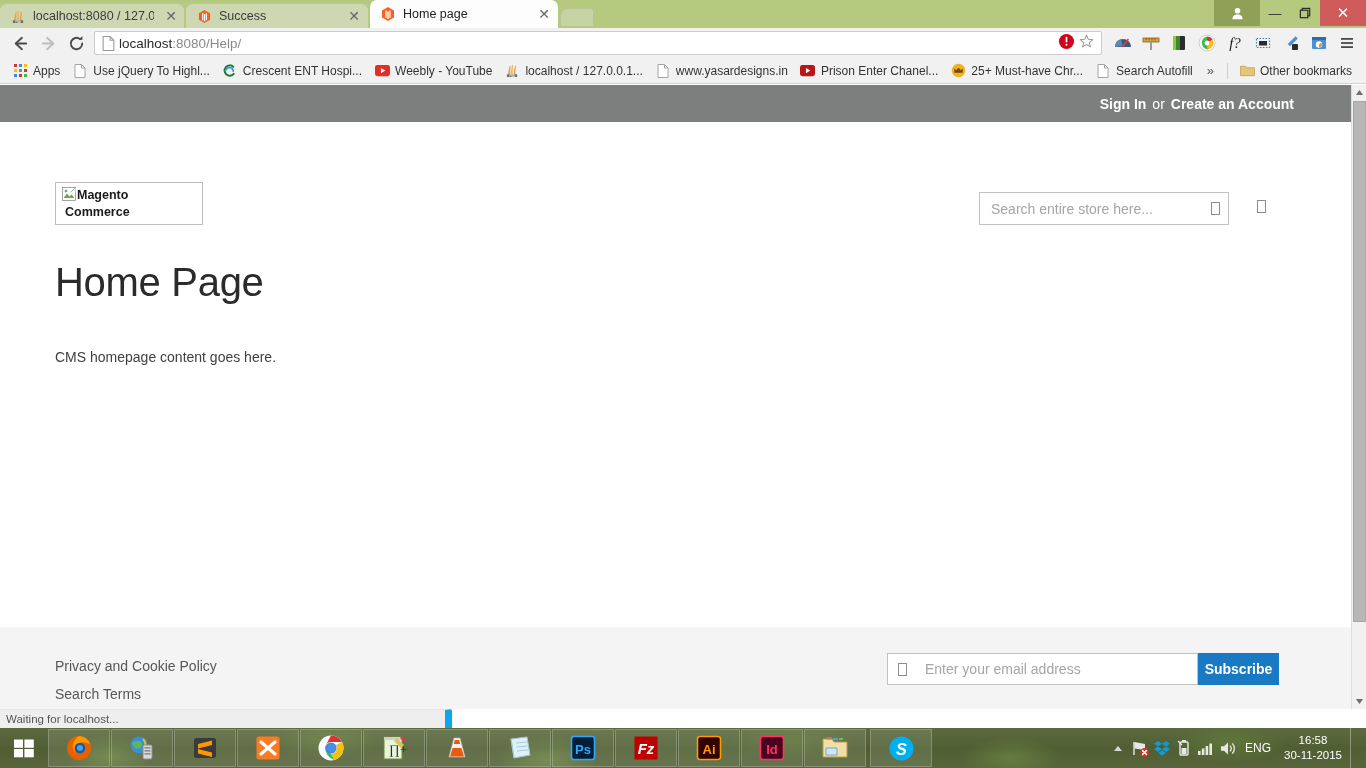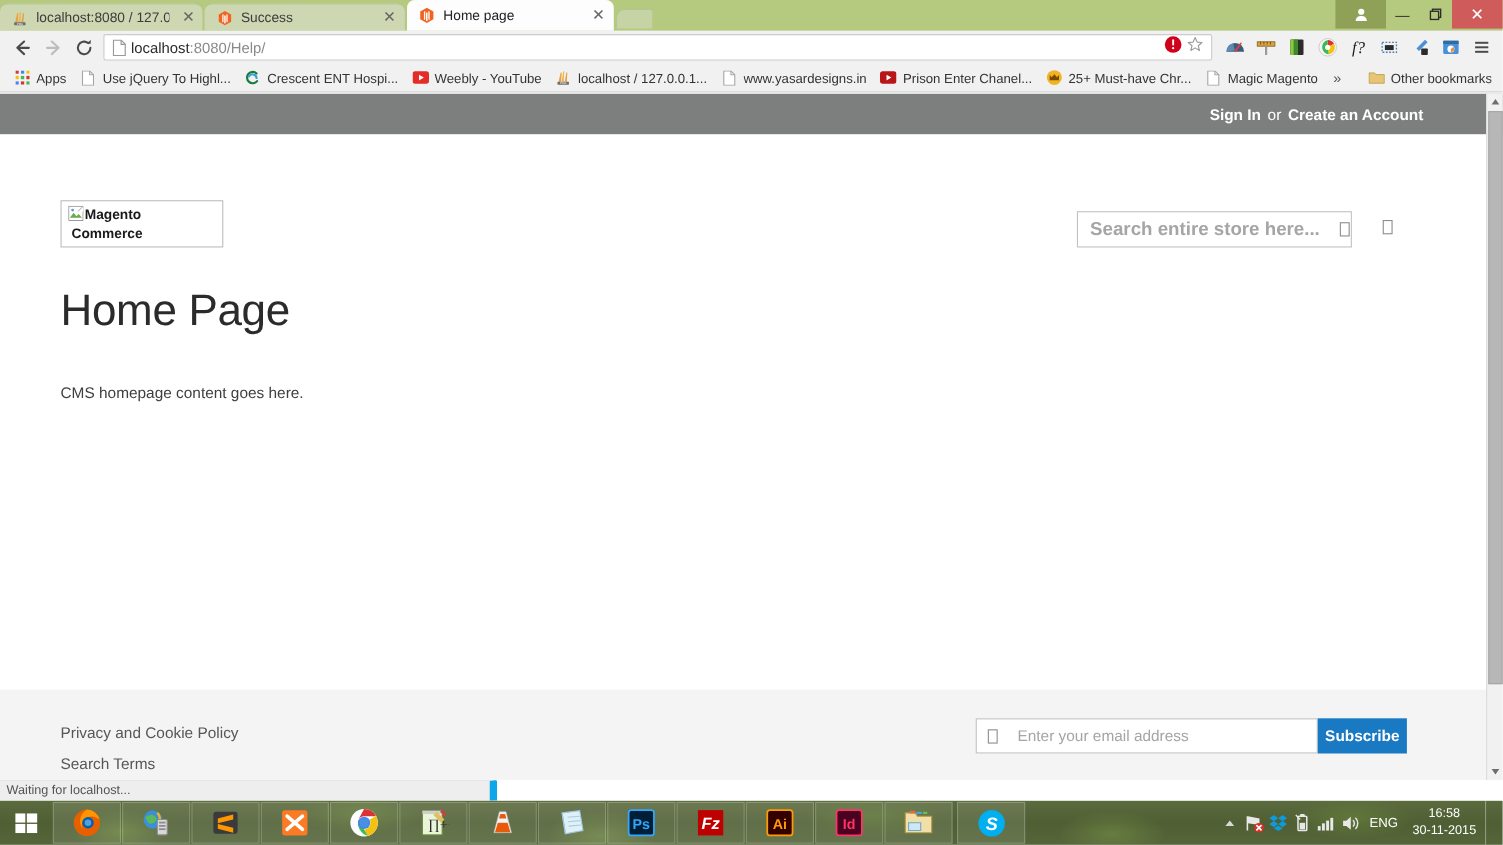--- a/index.html
+++ b/index.html
@@ -181,24 +181,23 @@
   }
   .search-box {
     width: 250px; height: 33px;
     border: 1px solid #c2c2c2;
     background: #fff;
     display: flex; align-items: center;
     padding: 0 8px 0 11px;
   }
   .search-box input {
     flex: 1 1 auto; border: none; outline: none;
-    font-size: 17px; color: #ef4444;
+    font-size: 14px; color: #ef4444;
     font-family: "Liberation Sans", sans-serif;
     background: transparent;
-    font-weight: bold;
   }
   .search-box input::placeholder { color: #a5a5a5; }
   .tofu {
     display: inline-block;
     width: 9px; height: 13px;
     border: 1px solid #8d8d8d;
     flex: 0 0 9px;
   }
   .cart-btn {
     margin-left: 28px;
@@ -605,21 +604,21 @@
     <span class="bm-label">25+ Must-have Chr...</span>
   </div>
 
   <div class="bm">
     <span class="bm-ico">
       <svg width="12" height="14" viewBox="0 0 12 14">
           <path d="M1 0.5 H7.5 L11 4 V13.5 H1 Z" fill="#fff" stroke="#a5a5a5"></path>
           <path d="M7.5 0.5 V4 H11" fill="none" stroke="#a5a5a5"></path>
         </svg>
     </span>
-    <span class="bm-label">Magic Magento</span>
+    <span class="bm-label">Search Autofill</span>
   </div>
 
   <div class="bm-chev">»</div>
   <div class="bm-sep"></div>
   <div class="bm">
     <span class="bm-ico">
       <svg width="15" height="13" viewBox="0 0 16 13">
         <path d="M0.6 2 H6 L7.2 3.6 H15.4 V12 H0.6 Z" fill="#e8c477" stroke="#c09c45" stroke-width="0.8"></path>
       </svg>
     </span>

